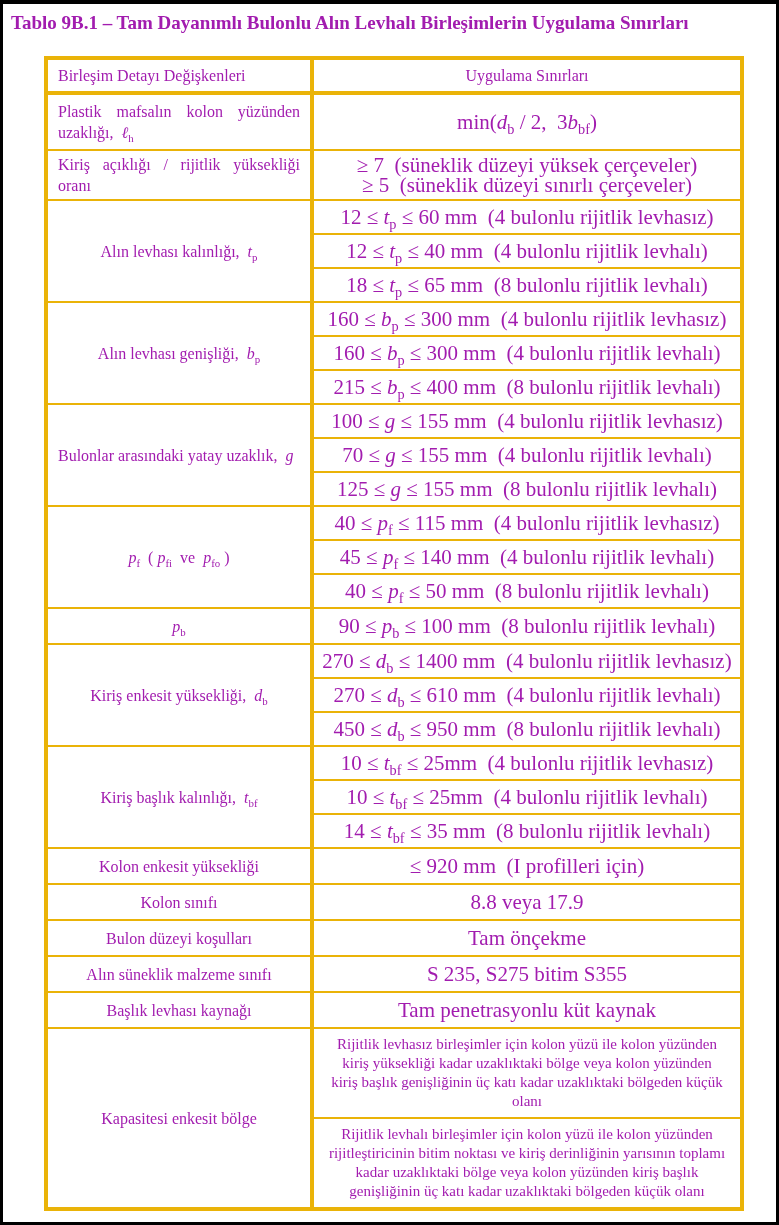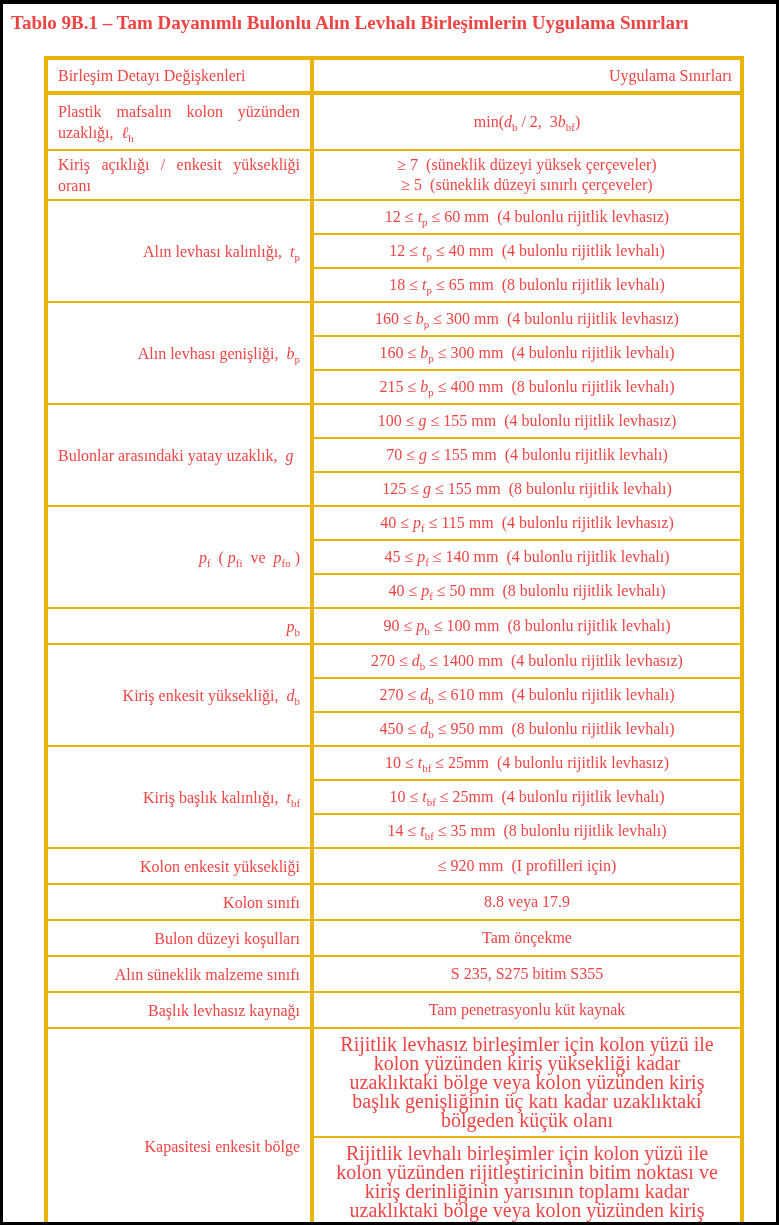--- a/index.html
+++ b/index.html
@@ -6,21 +6,21 @@
   .page {
     position: relative;
     width: 779px;
     height: 1225px;
     box-sizing: border-box;
     background: #ffffff;
     border: 3px solid #000000;
     border-top-width: 4px;
     overflow: hidden;
     font-family: "Liberation Serif", "DejaVu Serif", serif;
-    color: #ef4444;
+    color: #a21caf;
   }
   .title {
     font-weight: bold;
     font-size: 19px;
     line-height: 26px;
     margin: 6px 0 0 8px;
     white-space: nowrap;
   }
   table.limits {
     border-collapse: collapse;
@@ -33,38 +33,38 @@
   th {
     border-top-width: 4px;
     border-bottom-width: 4px;
     font-weight: normal;
     font-size: 16px;
     height: 27px;
     padding: 2px 8px;
   }
   th.var-col, td.label { border-right-width: 4px; }
   th.var-col { text-align: left; padding-left: 10px; }
-  th.lim-col { text-align: right; }
+  th.lim-col { text-align: center; }
   td {
-    font-size: 16px;
+    font-size: 21px;
     height: 28px;
     padding: 2px 8px;
     vertical-align: middle;
   }
   td.label {
-    text-align: right;
+    text-align: center;
     padding: 3px 10px;
     line-height: 21px;
     font-size: 16px;
   }
   td.label.justify { text-align: justify; }
   td.value { text-align: center; line-height: 20px; }
   td.value.para {
     height: auto;
-    font-size: 20px;
+    font-size: 15px;
     line-height: 19px;
     padding: 6px 14px;
     text-align: center;
   }
   tbody tr:nth-child(1) td { height: 48px; }
   tbody tr:nth-child(2) td { height: 40px; }
   i { font-style: italic; }
   sub { font-size: 68%; line-height: 0; }
 </style>
 </head>
@@ -82,21 +82,21 @@
         <th class="var-col">Birleşim Detayı Değişkenleri</th>
         <th class="lim-col">Uygulama Sınırları</th>
       </tr>
     </thead>
     <tbody>
         <tr>
           <td class="label justify" rowspan="1">Plastik mafsalın kolon yüzünden uzaklığı,&nbsp; <i>ℓ</i><sub>h</sub></td>
           <td class="value">min(<i>d</i><sub>b</sub> / 2,&nbsp; 3<i>b</i><sub>bf</sub>)</td>
         </tr>
         <tr>
-          <td class="label justify" rowspan="1">Kiriş açıklığı / enkesit yüksekliği oranı</td>
+          <td class="label justify" rowspan="1">Kiriş açıklığı / rijitlik yüksekliği oranı</td>
           <td class="value">≥ 7&nbsp; (süneklik düzeyi yüksek çerçeveler)<br>≥ 5&nbsp; (süneklik düzeyi sınırlı çerçeveler)</td>
         </tr>
         <tr>
           <td class="label" rowspan="3">Alın levhası kalınlığı,&nbsp; <i>t</i><sub>p</sub></td>
           <td class="value">12 ≤ <i>t</i><sub>p</sub> ≤ 60 mm&nbsp; (4 bulonlu rijitlik levhasız)</td>
         </tr>
         <tr>
           <td class="value">12 ≤ <i>t</i><sub>p</sub> ≤ 40 mm&nbsp; (4 bulonlu rijitlik levhalı)</td>
         </tr>
         <tr>
@@ -166,21 +166,21 @@
         </tr>
         <tr>
           <td class="label" rowspan="1">Bulon düzeyi koşulları</td>
           <td class="value">Tam önçekme</td>
         </tr>
         <tr>
           <td class="label" rowspan="1">Alın süneklik malzeme sınıfı</td>
           <td class="value">S 235, S275 bitim S355</td>
         </tr>
         <tr>
-          <td class="label" rowspan="1">Başlık levhasız kaynağı</td>
+          <td class="label" rowspan="1">Başlık levhası kaynağı</td>
           <td class="value">Tam penetrasyonlu küt kaynak</td>
         </tr>
         <tr>
           <td class="label" rowspan="2">Kapasitesi enkesit bölge</td>
           <td class="value para">Rijitlik levhasız birleşimler için kolon yüzü ile kolon yüzünden kiriş yüksekliği kadar uzaklıktaki bölge veya kolon yüzünden kiriş başlık genişliğinin üç katı kadar uzaklıktaki bölgeden küçük olanı</td>
         </tr>
         <tr>
           <td class="value para">Rijitlik levhalı birleşimler için kolon yüzü ile kolon yüzünden rijitleştiricinin bitim noktası ve kiriş derinliğinin yarısının toplamı kadar uzaklıktaki bölge veya kolon yüzünden kiriş başlık genişliğinin üç katı kadar uzaklıktaki bölgeden küçük olanı</td>
         </tr>
       </tbody>

